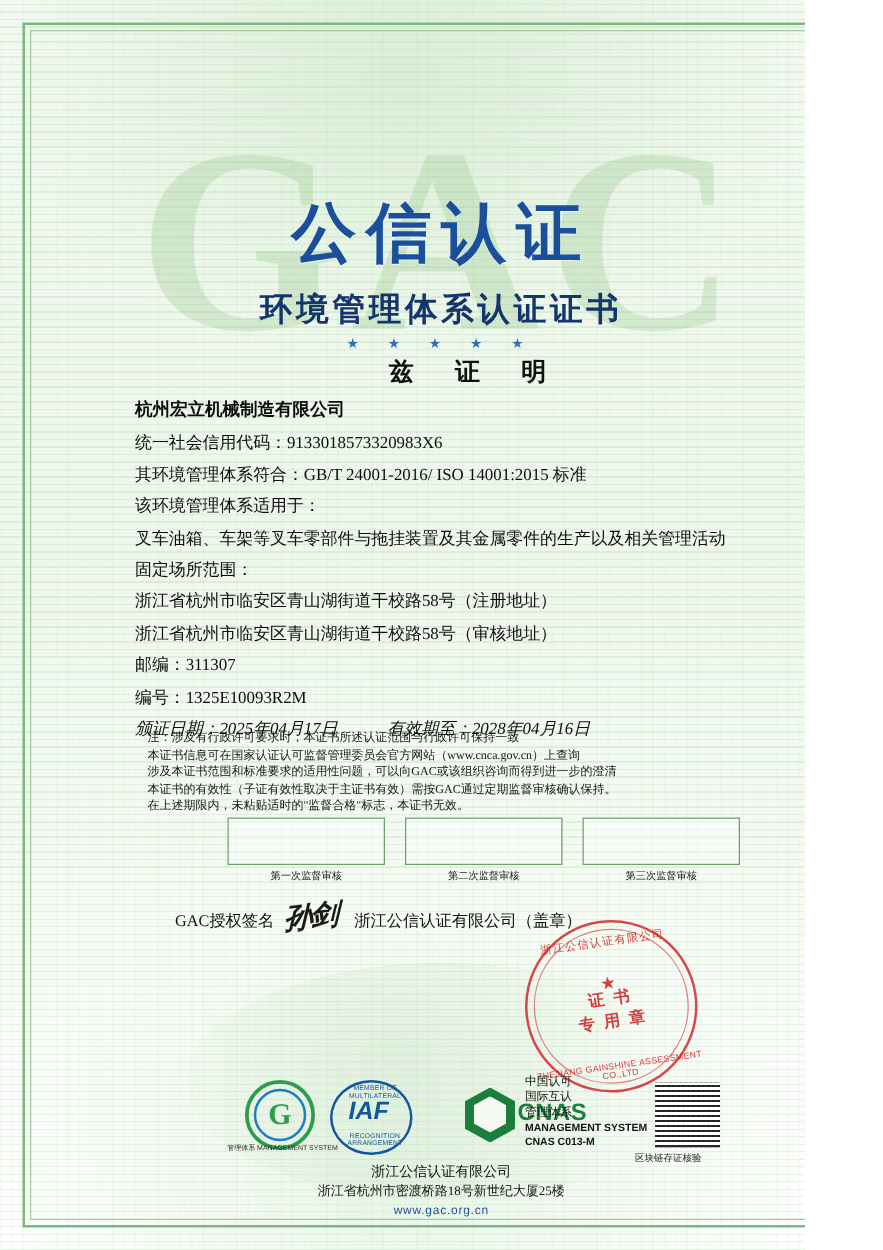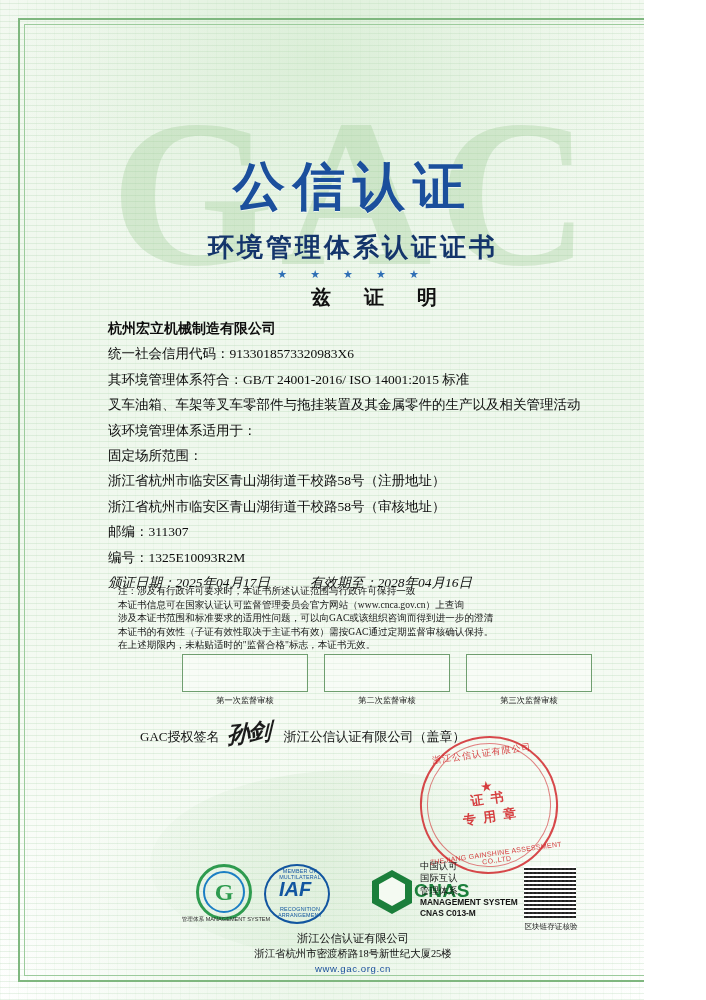--- a/index.html
+++ b/index.html
@@ -381,21 +381,20 @@
     background-color: #111;
     background-image:
       repeating-linear-gradient(0deg, #111 0 2px, #fff 2px 4px),
       repeating-linear-gradient(90deg, #111 0 2px, rgba(255,255,255,0) 2px 4px);
     background-blend-mode: screen;
   }
   .qr-cap {
     position: absolute;
     left: 508px; top: 922px;
     width: 86px;
-    text-align: center;
     font-family: Liberation Mono, monospace;
     font-size: 7.6px;
     color: #1a1a1a;
   }
 
   .footer {
     position: absolute;
     left: 0; top: 930px; width: 706px;
     text-align: center;
     font-family: "Liberation Serif", serif;
@@ -438,22 +437,22 @@
 
     <div class="title-main">公信认证</div>
     <div class="title-sub">环境管理体系认证证书</div>
     <div class="stars">★ ★ ★ ★ ★</div>
     <div class="attest">兹 证 明</div>
 
     <div class="body-block">
       <div class="line bold">杭州宏立机械制造有限公司</div>
       <div class="line">统一社会信用代码：9133018573320983X6</div>
       <div class="line">其环境管理体系符合：GB/T 24001-2016/ ISO 14001:2015 标准</div>
+      <div class="line">该环境管理体系适用于：</div>
       <div class="line">叉车油箱、车架等叉车零部件与拖挂装置及其金属零件的生产以及相关管理活动</div>
-      <div class="line">该环境管理体系适用于：</div>
       <div class="line">固定场所范围：</div>
       <div class="line">浙江省杭州市临安区青山湖街道干校路58号（注册地址）</div>
       <div class="line">浙江省杭州市临安区青山湖街道干校路58号（审核地址）</div>
       <div class="line">邮编：311307</div>
       <div class="line">编号：1325E10093R2M</div>
       <div class="dates-row">
         <div>颁证日期：2025年04月17日</div>
         <div>有效期至：2028年04月16日</div>
       </div>
     </div>

